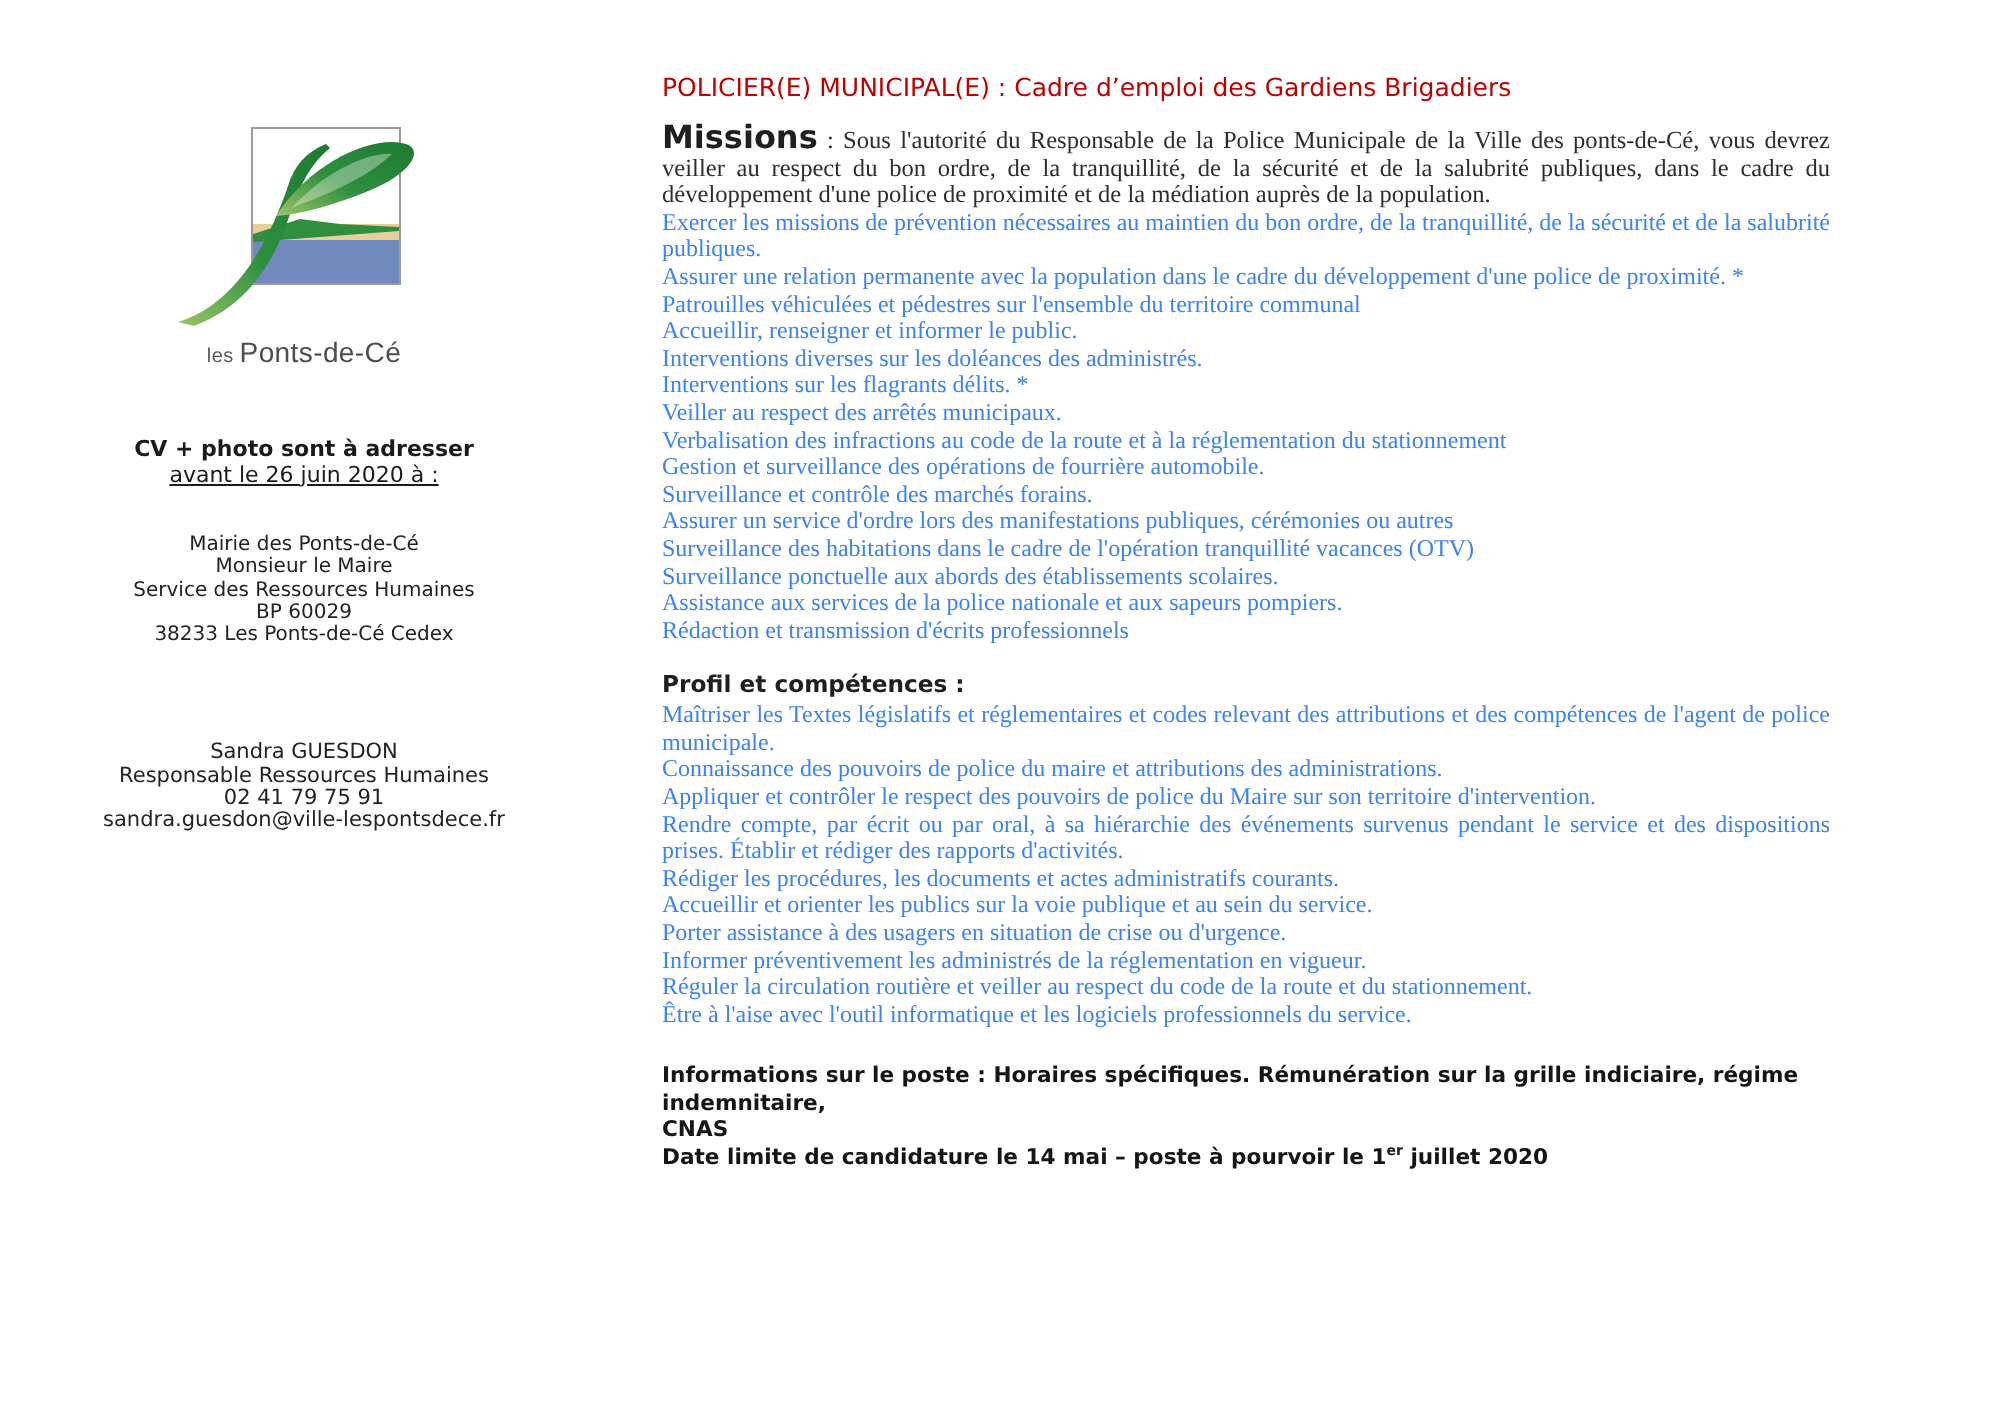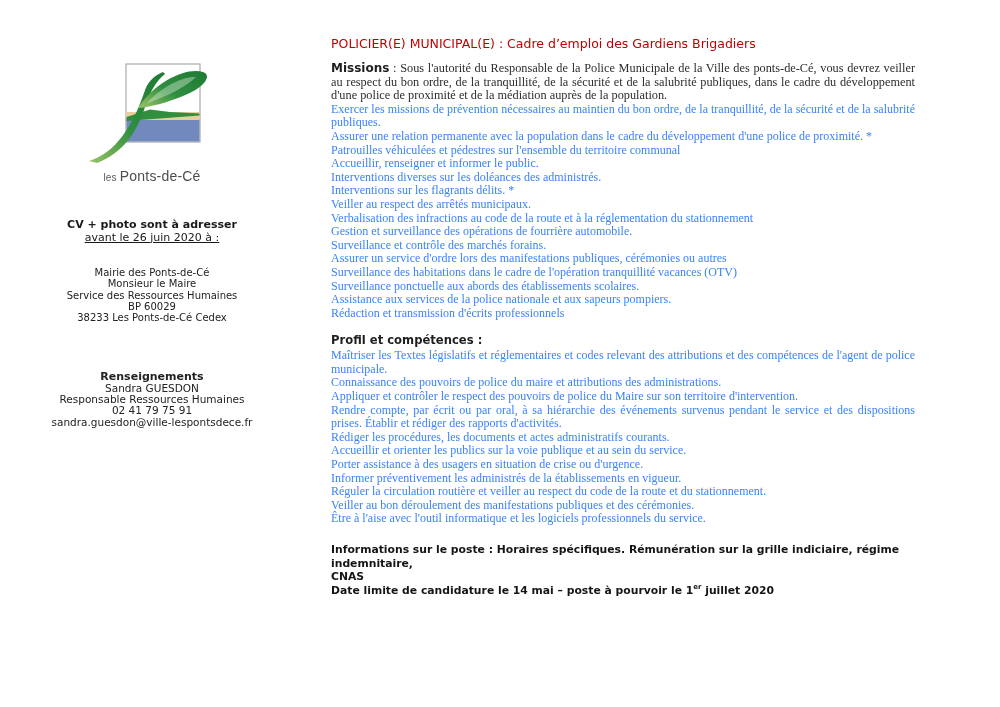--- a/index.html
+++ b/index.html
@@ -34,21 +34,21 @@
              font-size:10.5px; color:#222; line-height:11.3px; }
   .contact .heading { font-weight:bold; font-size:11px; }
 
   
   .main { position:absolute; left:331px; top:36px; width:584px; }
   .doc-title { text-align:left; color:#c00000; font-weight:normal; font-size:12.5px;
                font-family:"DejaVu Sans","Liberation Sans",sans-serif; }
   .missions { margin-top:11px; text-align:justify; font-family:"Liberation Serif","DejaVu Serif",serif;
               font-size:12.3px; line-height:13.6px; color:#2d2d2d; }
   .inline-label { font-family:"DejaVu Sans","Liberation Sans",sans-serif; font-weight:bold;
-                  font-size:12px; color:#1f1f1f; }
+                  font-size:16px; color:#1f1f1f; }
 
   .section-heading { font-family:"DejaVu Sans","Liberation Sans",sans-serif; font-weight:bold;
                      font-size:11.6px; color:#1f1f1f; padding-left:3px; }
   .activities-heading { margin-top:9px; margin-bottom:2px; }
   .profile-heading { margin-top:13px; margin-bottom:2px; padding-left:0; }
 
   .item { text-align:justify; font-family:"Liberation Serif","DejaVu Serif",serif;
           font-size:12px; line-height:13.6px; color:#3b82f6; }
 
   .footer { margin-top:17px; font-family:"DejaVu Sans","Liberation Sans",sans-serif;
@@ -92,21 +92,20 @@
 
     <div class="address">
       <div>Mairie des Ponts-de-Cé</div>
       <div>Monsieur le Maire</div>
       <div>Service des Ressources Humaines</div>
       <div>BP 60029</div>
       <div>38233 Les Ponts-de-Cé Cedex</div>
     </div>
 
     <div class="contact">
-      <div class="heading">Renseignements</div>
       <div>Sandra GUESDON</div>
       <div>Responsable Ressources Humaines</div>
       <div>02 41 79 75 91</div>
       <div>sandra.guesdon@ville-lespontsdece.fr</div>
     </div>
 
   </aside>
 
   <main class="main">
 
@@ -134,23 +133,22 @@
 
     <div class="section-heading profile-heading">Profil et compétences :</div>
     <div>
       <p class="item">Maîtriser les Textes législatifs et réglementaires et codes relevant des attributions et des compétences de l'agent de police municipale.</p>
       <p class="item">Connaissance des pouvoirs de police du maire et attributions des administrations.</p>
       <p class="item">Appliquer et contrôler le respect des pouvoirs de police du Maire sur son territoire d'intervention.</p>
       <p class="item">Rendre compte, par écrit ou par oral, à sa hiérarchie des événements survenus pendant le service et des dispositions prises. Établir et rédiger des rapports d'activités.</p>
       <p class="item">Rédiger les procédures, les documents et actes administratifs courants.</p>
       <p class="item">Accueillir et orienter les publics sur la voie publique et au sein du service.</p>
       <p class="item">Porter assistance à des usagers en situation de crise ou d'urgence.</p>
-      <p class="item">Informer préventivement les administrés de la établissements en vigueur.</p>
+      <p class="item">Informer préventivement les administrés de la réglementation en vigueur.</p>
       <p class="item">Réguler la circulation routière et veiller au respect du code de la route et du stationnement.</p>
-      <p class="item">Veiller au bon déroulement des manifestations publiques et des cérémonies.</p>
       <p class="item">Être à l'aise avec l'outil informatique et les logiciels professionnels du service.</p>
     </div>
 
     <div class="footer">
       <div>Informations sur le poste : Horaires spécifiques. Rémunération sur la grille indiciaire, régime indemnitaire,</div>
       <div>CNAS</div>
       <div><span>Date limite de candidature le 14 mai – poste à pourvoir le 1</span><sup>er</sup><span> juillet 2020</span></div>
     </div>
 
   </main>

